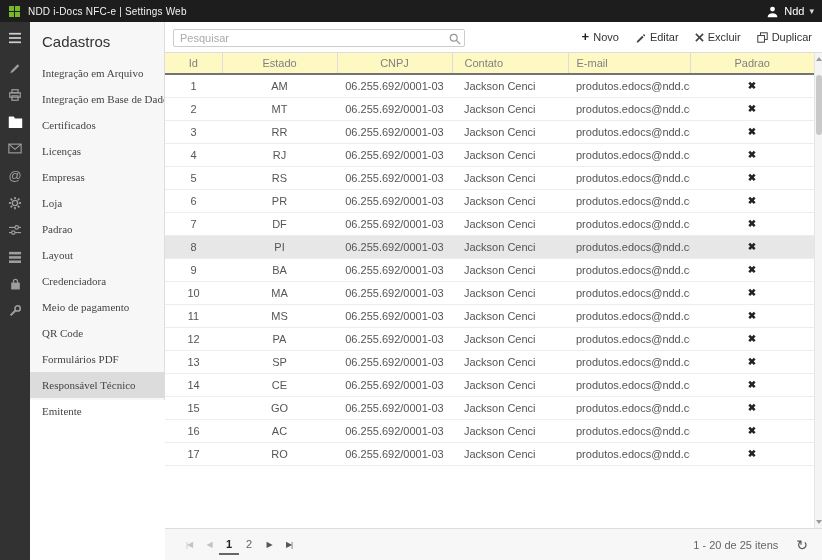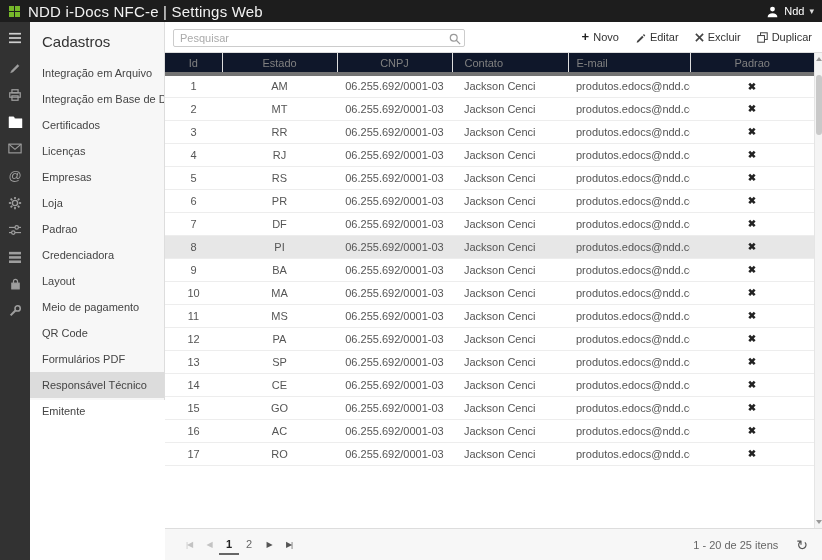--- a/index.html
+++ b/index.html
@@ -5,21 +5,21 @@
   * { box-sizing: border-box; margin: 0; padding: 0; }
   html,body { width:822px; height:560px; overflow:hidden;
     font-family:"Liberation Sans", sans-serif; background:#fff; }
 
   
   .topbar { position:absolute; left:0; top:0; width:822px; height:22px;
     background:#1d1d1d; display:flex; align-items:center; color:#fff; z-index:10; }
   .app-grid { width:11px; height:11px; margin:0 8px 0 9px; display:grid;
     grid-template-columns:5px 5px; grid-template-rows:5px 5px; gap:1px; }
   .app-grid i { background:#76b82a; display:block; }
-  .topbar-title { font-size:15px; letter-spacing:.2px; color:#f2f2f2; }
+  .topbar-title { font-size:10px; letter-spacing:.2px; color:#f2f2f2; }
   .user-menu { position:absolute; right:8px; top:0; height:22px; display:flex;
     align-items:center; gap:5px; cursor:pointer; }
   .user-menu svg { display:block; }
   .user-name { font-size:11px; color:#fff; }
   .chev { font-size:9px; color:#ddd; }
 
   
   .rail { position:absolute; left:0; top:22px; width:30px; height:538px;
     background:#323232; display:flex; flex-direction:column; align-items:center; }
   .rail-btn { width:30px; height:27px; display:flex; align-items:center;
@@ -28,21 +28,21 @@
   .rail-btn svg { display:block; }
   .rail-btn .at { font-size:13px; color:#9e9e9e; }
   .rail-btn.active svg * { stroke:#fff; }
   .rail-btn.active svg .f { fill:#fff; }
 
   
   .sidebar { position:absolute; left:30px; top:22px; width:135px; height:378px;
     background:#f7f7f7; border-right:1px solid #ddd; }
   .side-title { font-size:15px; color:#333; padding:11px 12px 10px 12px; }
   .side-item { font-size:11px; color:#444; padding:7px 12px; cursor:pointer;
-    white-space:nowrap; overflow:hidden; }
+    white-space:nowrap; overflow:hidden;font-family:Liberation Serif, serif; }
   .side-item.active { background:#dcdcdc; }
 
   
   .main { position:absolute; left:165px; top:22px; width:657px; height:538px;
     background:#fff; display:flex; flex-direction:column; }
   .main-header { height:42px; display:flex; align-items:center; padding-left:10px;
     border-bottom:1px solid #e8e8e8; flex:0 0 auto; }
   .page-title { font-size:19px; color:#4a4a4a; margin-left:10px; font-weight:400; }
 
   .toolbar-row { height:30px; flex:0 0 auto; display:flex; align-items:center;
@@ -55,22 +55,22 @@
   .search-ico { position:absolute; right:4px; top:3px; }
   .tb-buttons { display:flex; gap:16px; align-items:center; }
   .tb-btn { display:flex; align-items:center; gap:4px; font-size:11px; color:#333;
     cursor:pointer; }
   .tb-ico { display:flex; align-items:center; }
   .plus { font-size:13px; font-weight:bold; color:#222; line-height:10px; }
 
   
   .grid-wrap { position:relative; flex:1 1 auto; border-top:1px solid #ddd; overflow:hidden; }
   table { border-collapse:collapse; table-layout:fixed; width:649px; }
-  th { background:#0f172a; font-weight:400; color:#808080; font-size:11px;
-    height:21px; border-bottom:4px solid #737373; border-left:1px solid #ddd;
+  th { background:#fef9c3; font-weight:400; color:#808080; font-size:11px;
+    height:21px; border-bottom:2px solid #737373; border-left:1px solid #ddd;
     cursor:pointer; }
   th:first-child { border-left:none; }
   td { font-size:11px; color:#555; height:23px; border-bottom:1px solid #ededed;
     white-space:nowrap; overflow:hidden; }
   .col-id   { width:57px;  text-align:center; }
   .col-estado{ width:115px; text-align:center; }
   .col-cnpj { width:115px; text-align:center; }
   .col-contato{ width:116px; text-align:left; padding-left:12px; }
   .col-email{ width:122px; text-align:left; padding-left:8px; }
   .col-padrao{ text-align:center; }
@@ -206,22 +206,22 @@
 <div class="sidebar">
   <div class="side-title">Cadastros</div>
   <div>
       <div class="side-item">Integração em Arquivo</div>
       <div class="side-item">Integração em Base de Dados</div>
       <div class="side-item">Certificados</div>
       <div class="side-item">Licenças</div>
       <div class="side-item">Empresas</div>
       <div class="side-item">Loja</div>
       <div class="side-item">Padrao</div>
+      <div class="side-item">Layout</div>
       <div class="side-item">Credenciadora</div>
-      <div class="side-item">Layout</div>
       <div class="side-item">Meio de pagamento</div>
       <div class="side-item">QR Code</div>
       <div class="side-item">Formulários PDF</div>
       <div class="side-item active">Responsável Técnico</div>
       <div class="side-item">Emitente</div>
     </div>
 </div>
 
 <div class="main">
 

